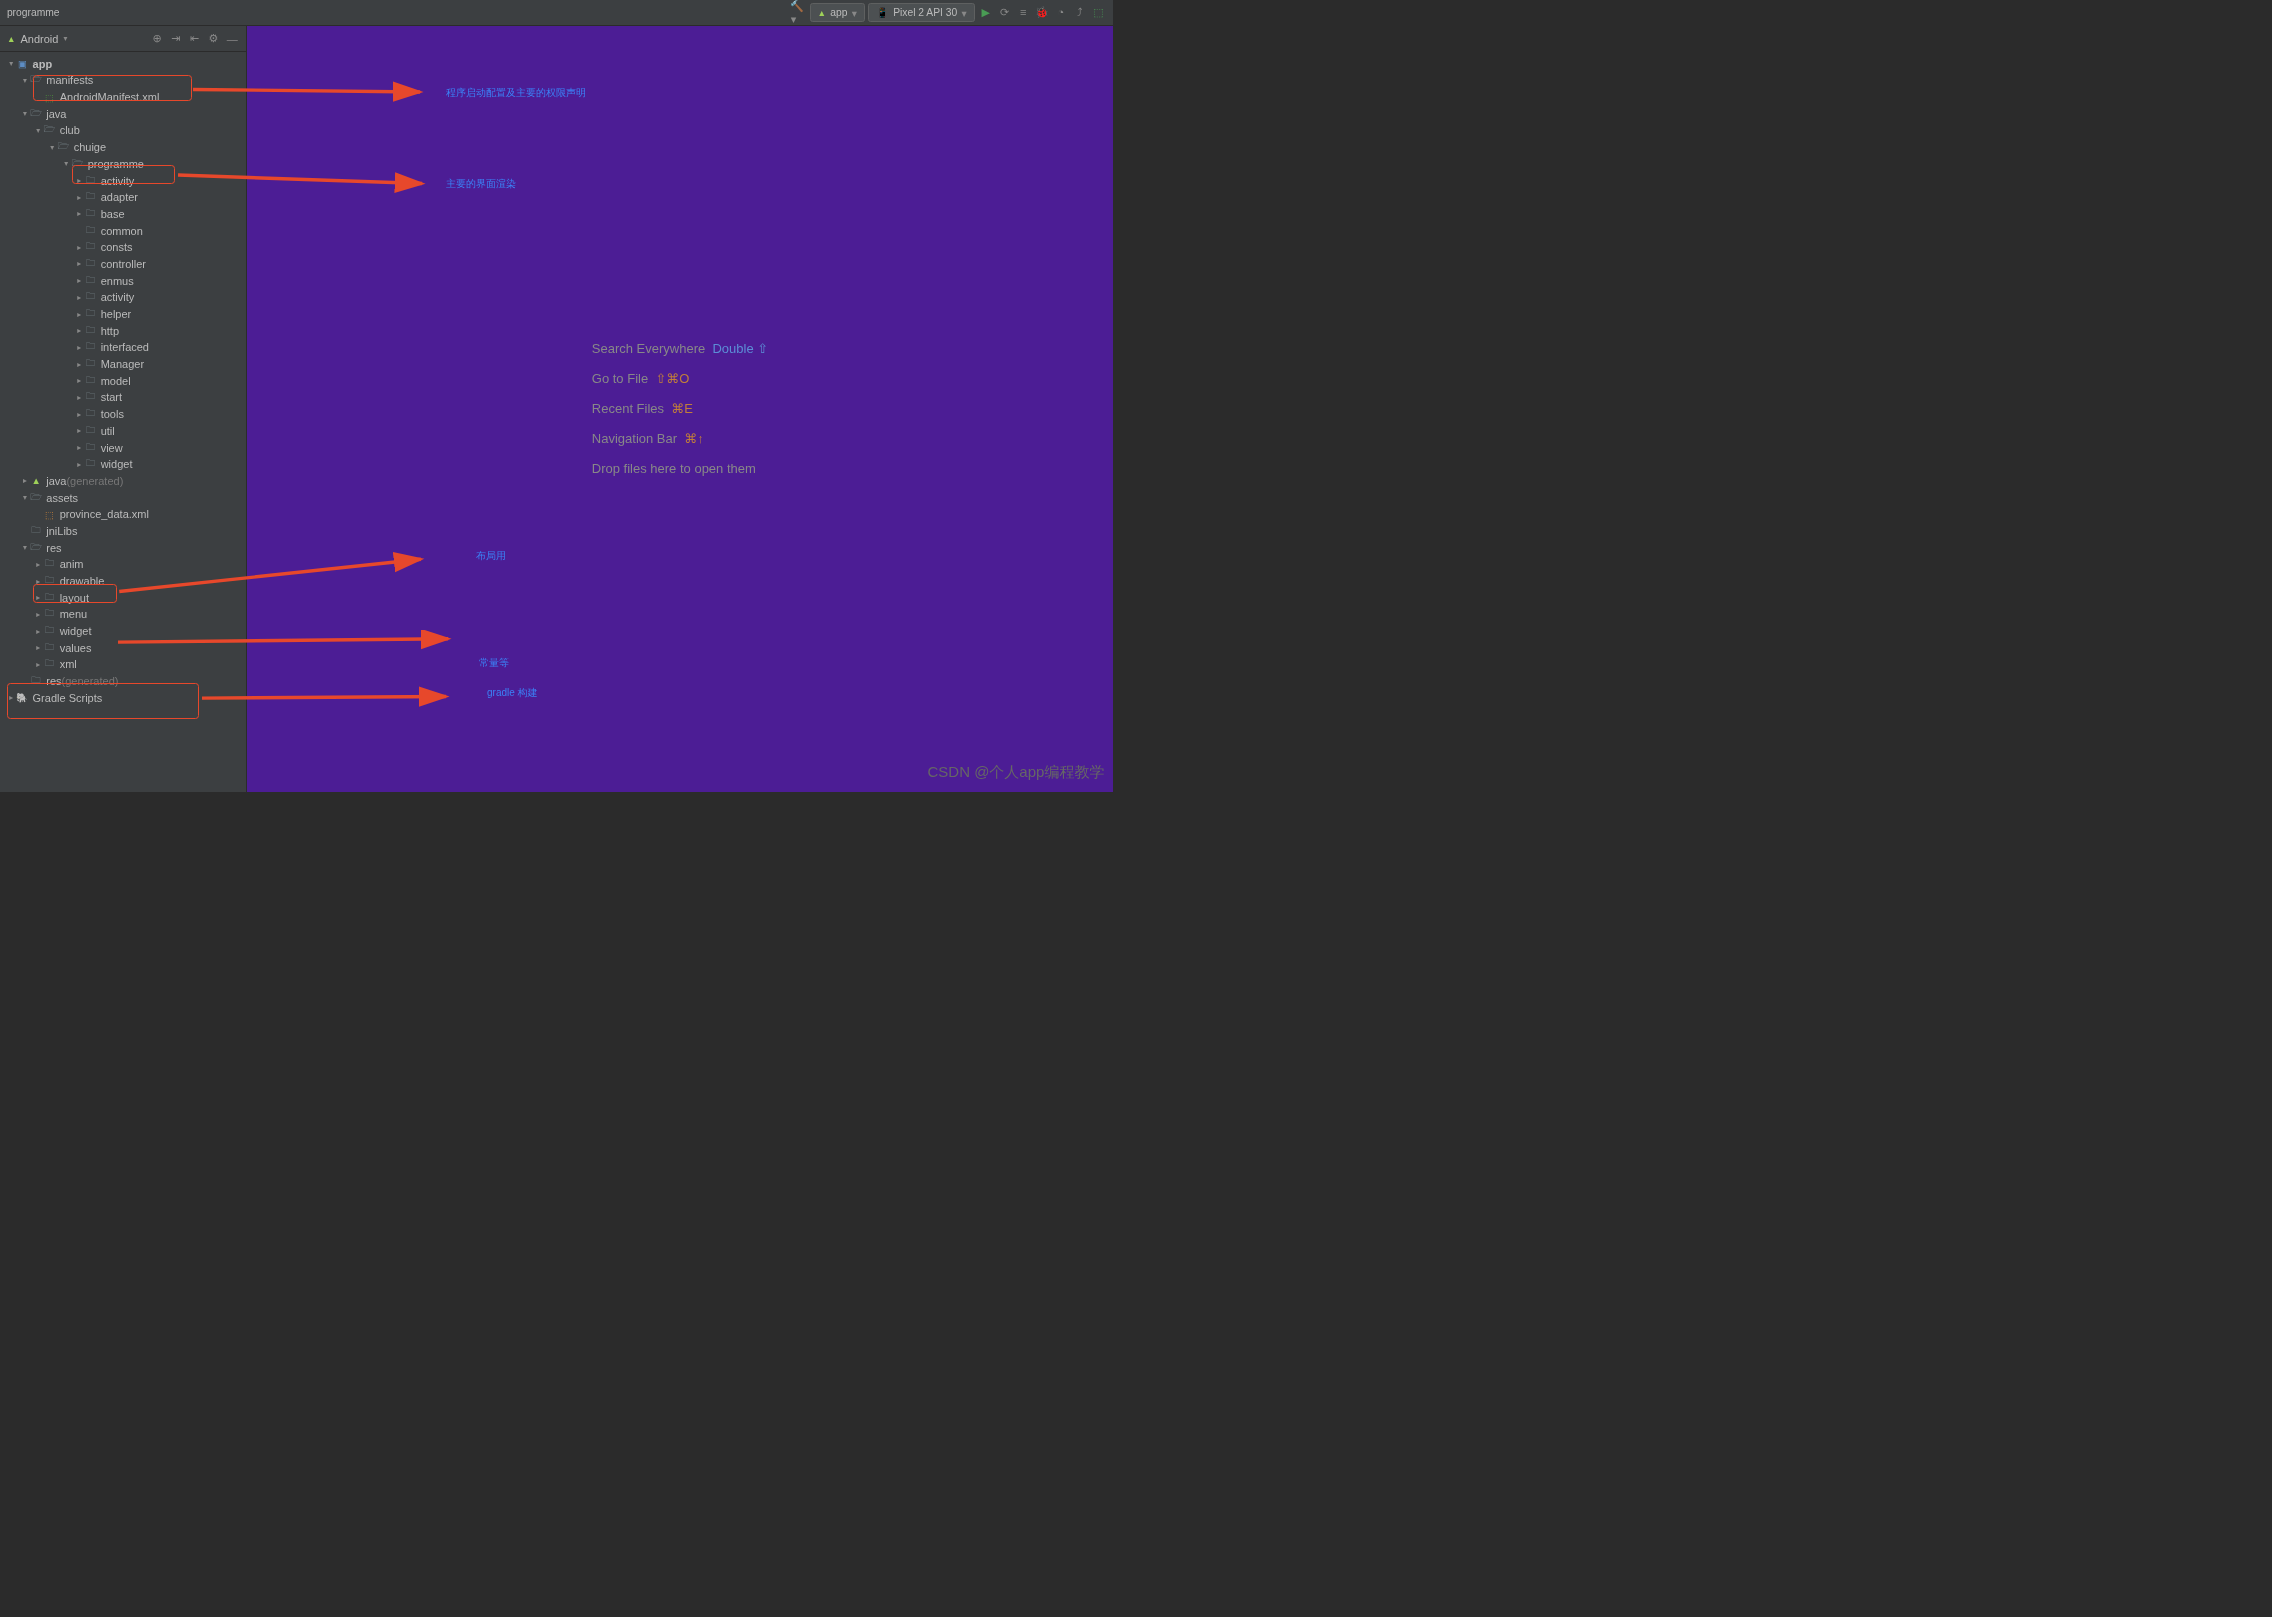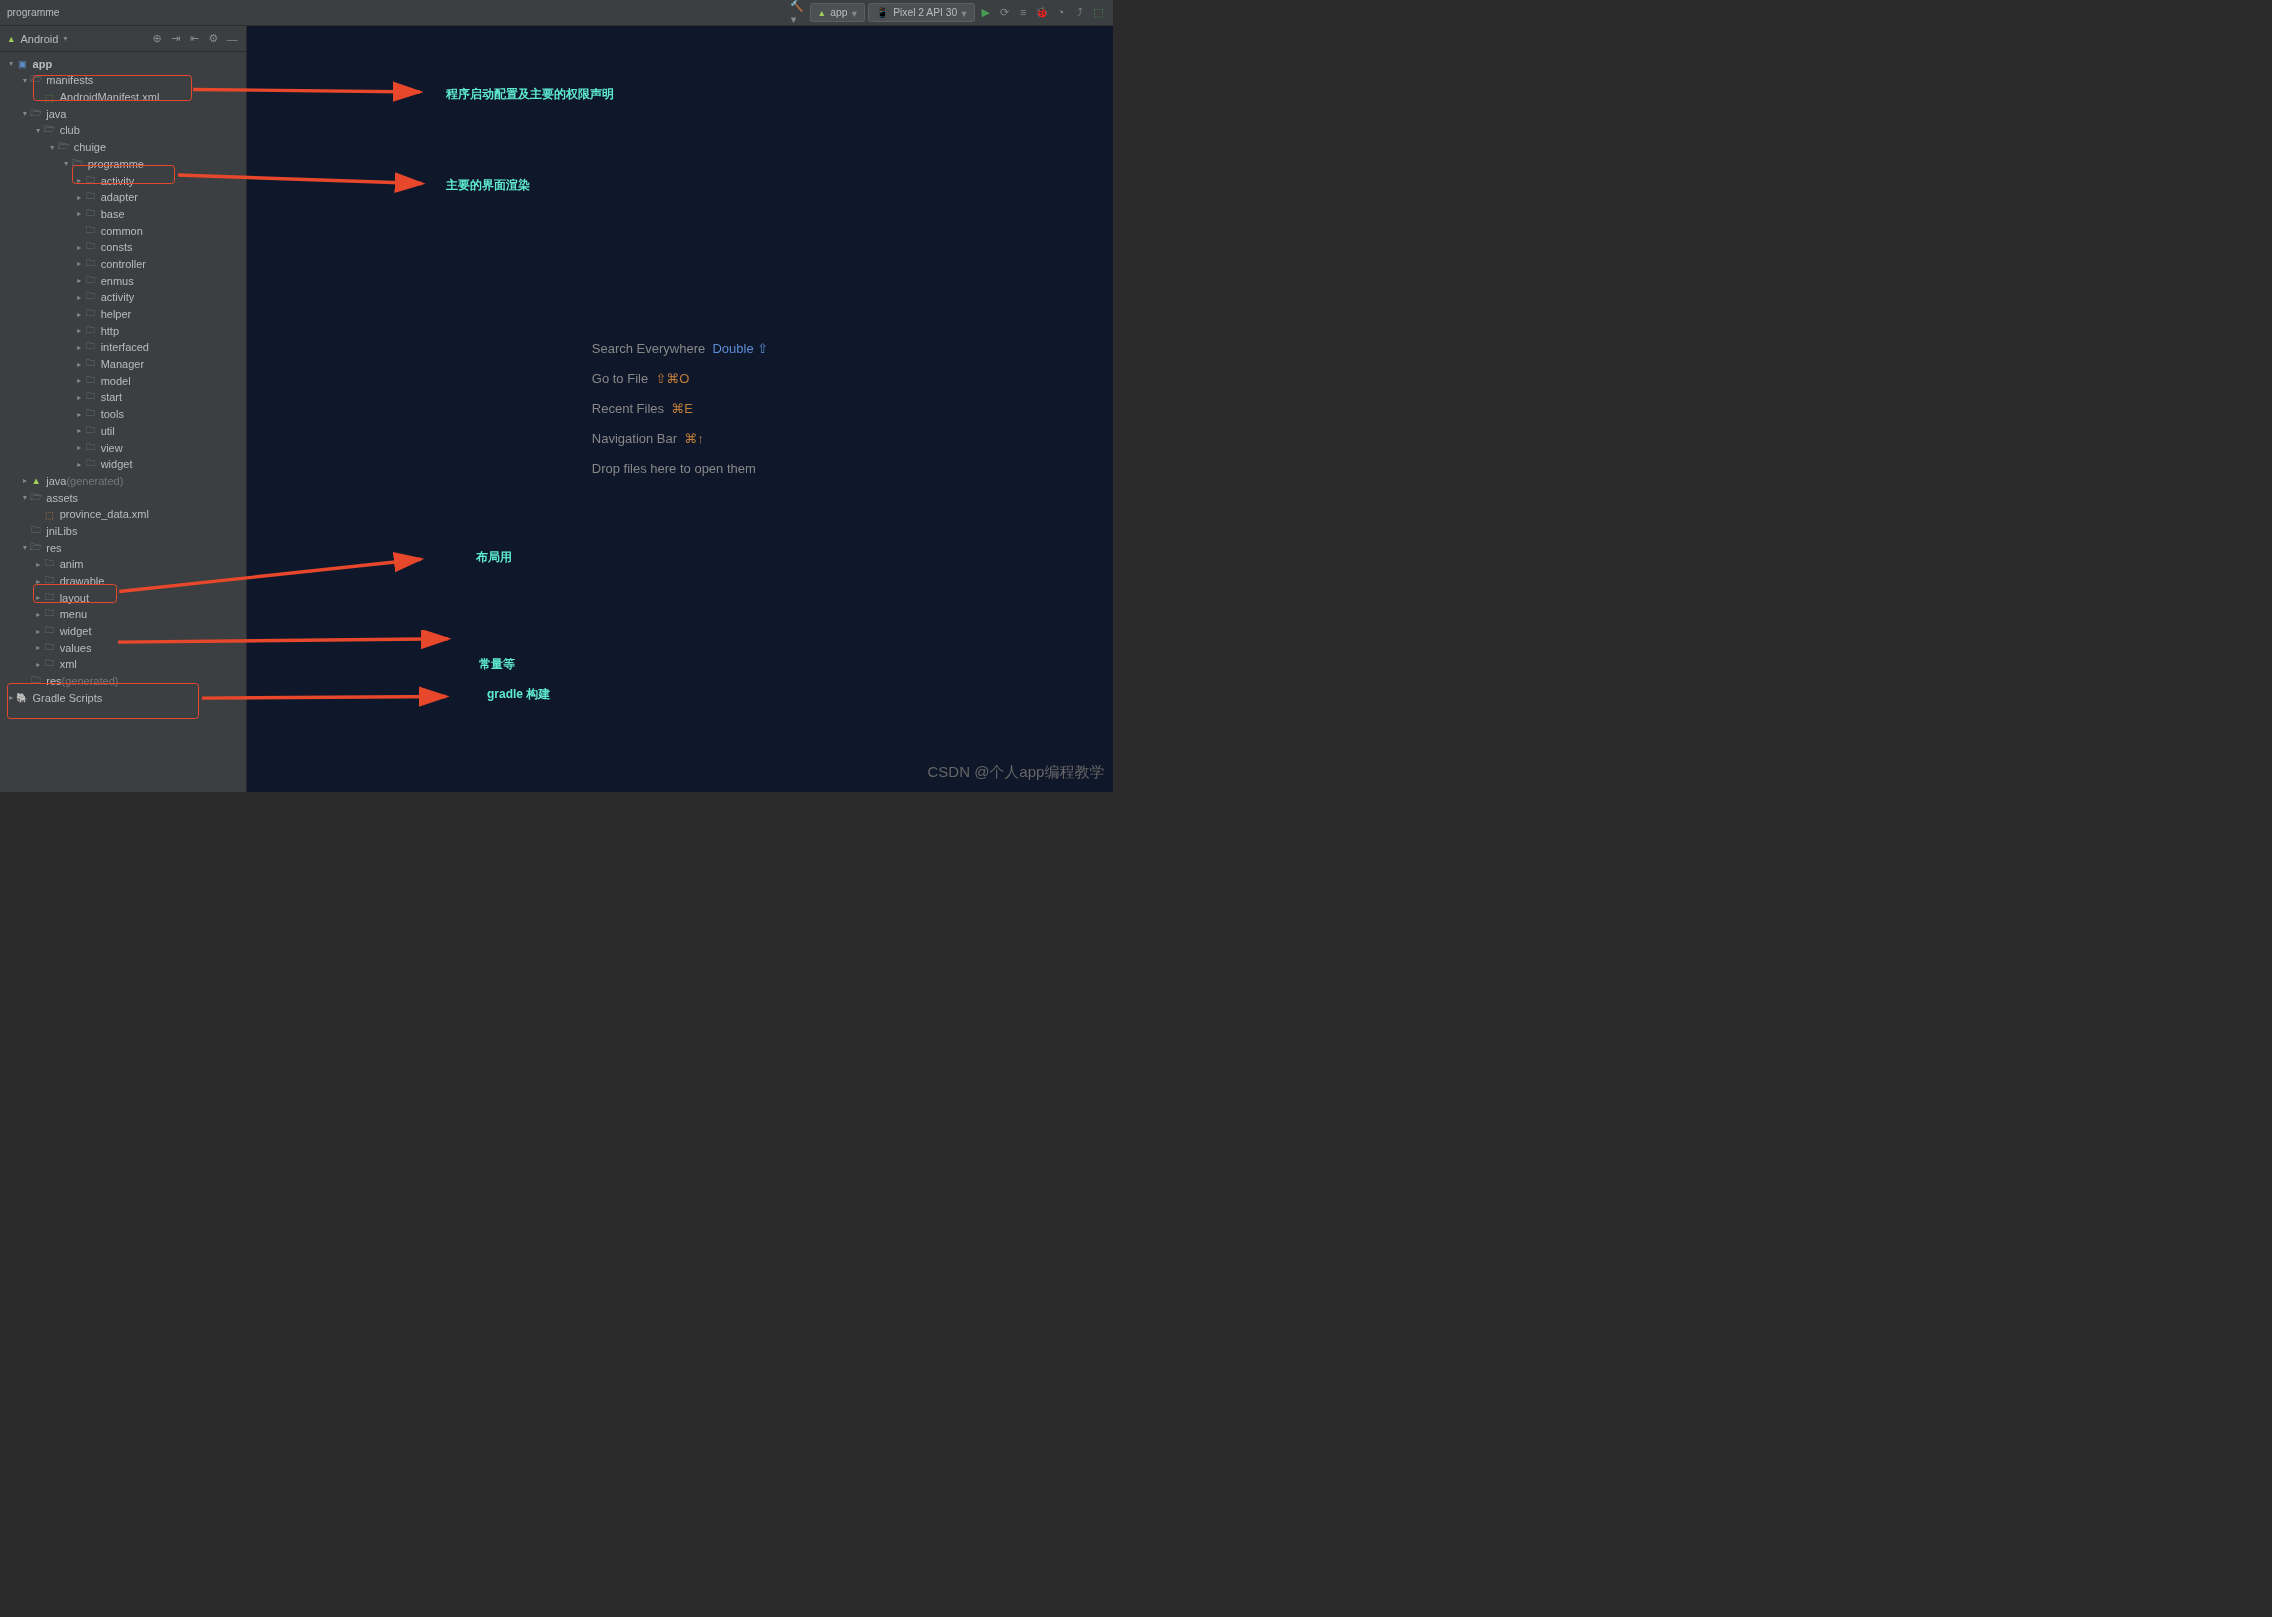--- a/index.html
+++ b/index.html
@@ -25,22 +25,22 @@
 .fold { color: #87939a; }
 .fold-o { color: #87939a; }
 .xml-i { color: #4e8f3d; }
 .mod-i { color: #5d8dc4; }
 .and2 { color: #9fd159; }
 .grd { color: #5d8dc4; }
 .lbl { color: #bbb; }
 .lbl.bold { font-weight: 700; }
 .lbl.dim { color: #777; }
 .redbox { position: absolute; border: 1.7px solid #e7482b; border-radius: 3.4px; pointer-events: none; }
-.anno { position: absolute; color: #5eead4; font-size: 12px; font-weight: 700; pointer-events: none; }
-.editor { flex: 1; background: #0f172a; position: relative; display: flex; align-items: center; justify-content: center; }
+.anno { position: absolute; color: #3b82f6; font-size: 10px; font-weight: 400; pointer-events: none; }
+.editor { flex: 1; background: #4c1d95; position: relative; display: flex; align-items: center; justify-content: center; }
 .welcome { color: #888; font-size: 13px; line-height: 2.3; }
 .welcome .kb { color: #c17e3a; }
 .welcome .link { color: #5c8dd6; }
 .watermark { position: absolute; bottom: 10px; right: 8.6px; color: #666; font-size: 15px; }
 svg.arrw { position: absolute; pointer-events: none; }
 </style>
 </head>
 <body>
 
 <div class="topbar">

